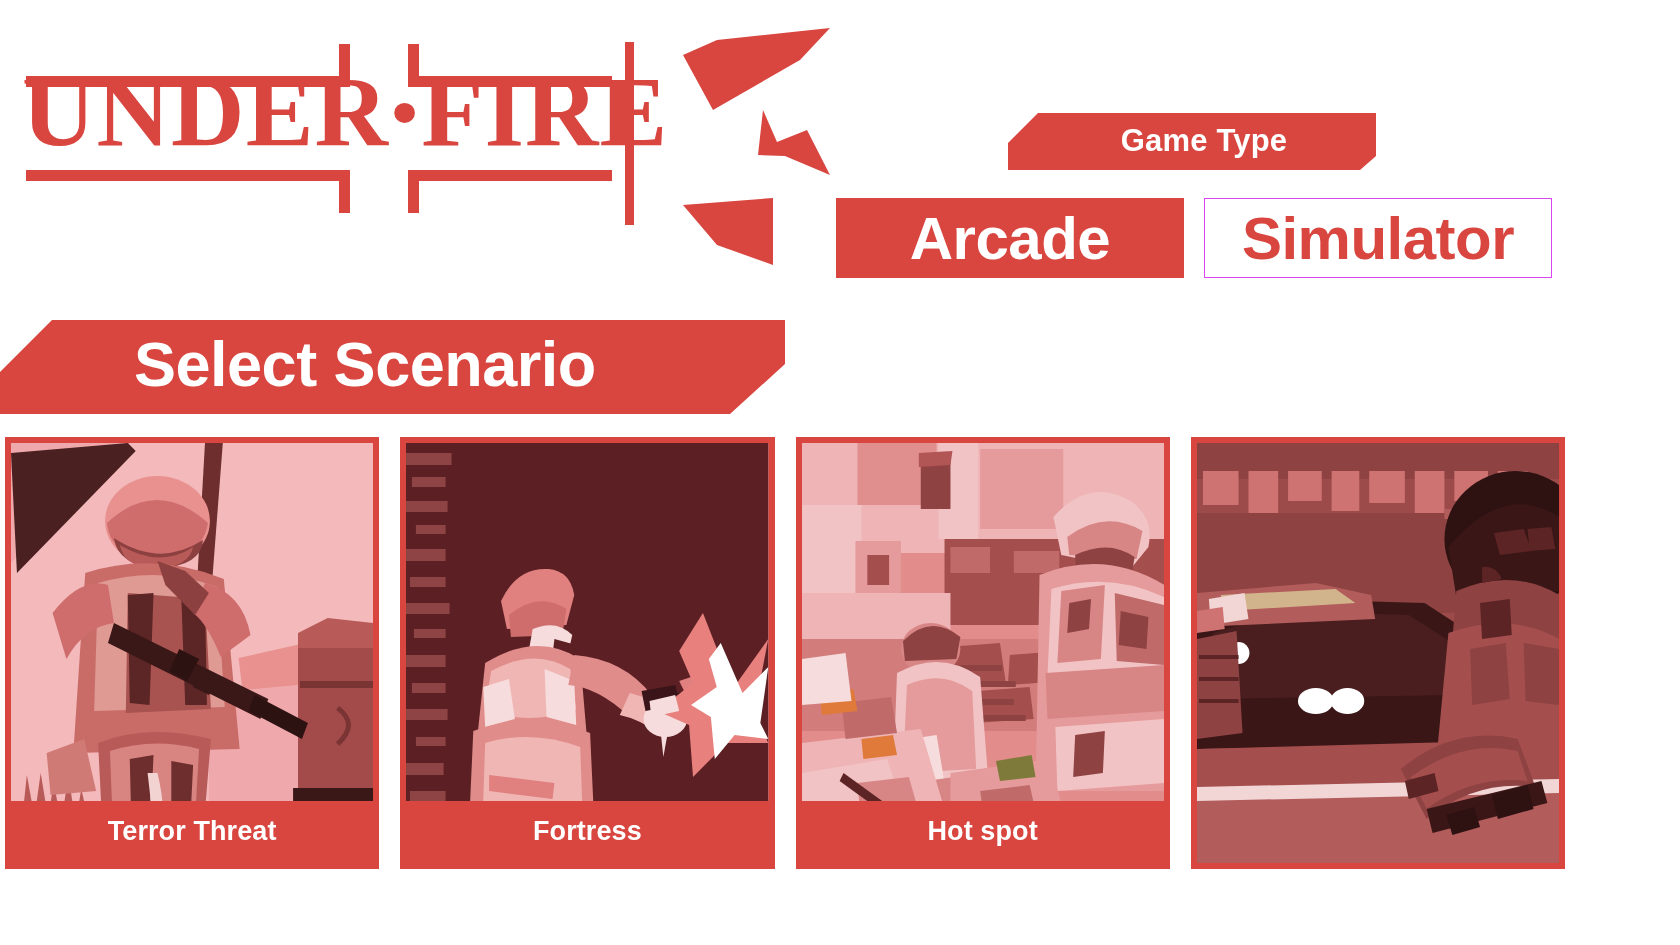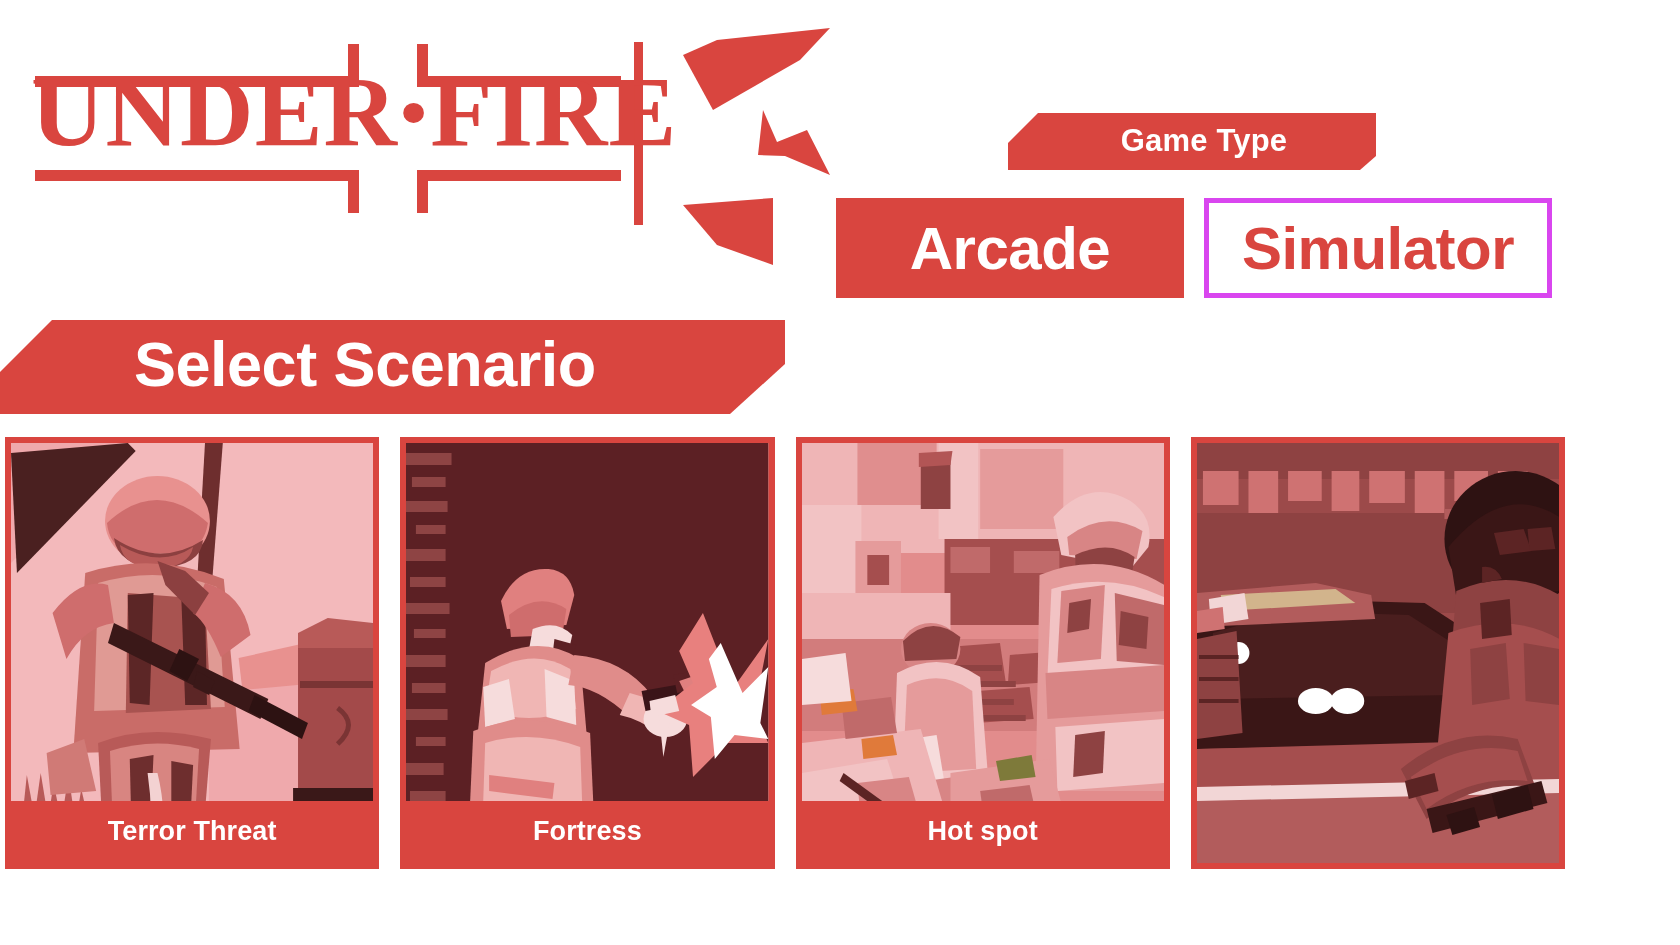--- a/index.html
+++ b/index.html
@@ -12,21 +12,21 @@
     height: 945px;
     position: relative;
     overflow: hidden;
     font-family: "Liberation Sans", sans-serif;
     -webkit-font-smoothing: antialiased;
   }
 
   
   #logo-area {
     position: absolute;
-    left: 13px;
+    left: 4px;
     top: 0;
     width: 660px;
     height: 240px;
   }
   .logo-wordmark {
     position: absolute;
     left: 18px;
     top: 62px;
     font-family: "Liberation Serif", "DejaVu Serif", serif;
     font-weight: bold;
@@ -102,39 +102,39 @@
   }
 
   .gt-buttons {
     position: absolute;
     left: 0;
     top: 85px;
     display: flex;
     gap: 20px;
   }
   .gt-btn {
-    height: 100px;
+    height: 80px;
     min-width: 348px;
     box-sizing: border-box;
     display: flex;
     align-items: center;
     justify-content: center;
     font-size: 60px;
     font-weight: bold;
     letter-spacing: -0.5px;
   }
   .gt-btn.selected {
     background: #d9453f;
     color: #ffffff;
     border: 5px solid #d9453f;
   }
   .gt-btn.unselected {
     background: #ffffff;
     color: #d9453f;
-    border: 5px solid #d946ef;
+    border: 1px solid #d946ef;
   }
 
   
   #scenario-banner {
     position: absolute;
     left: 0;
     top: 320px;
     width: 785px;
     height: 94px;
     background: #d9453f;

